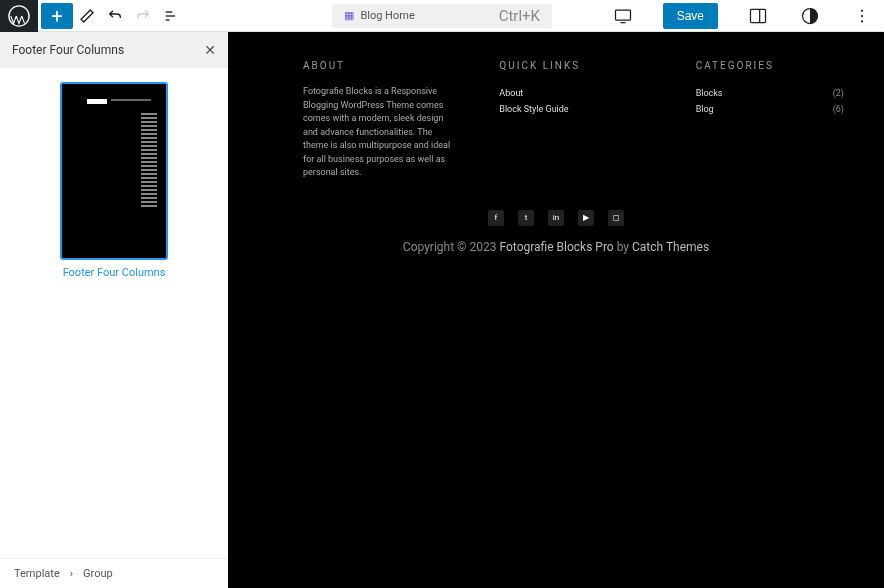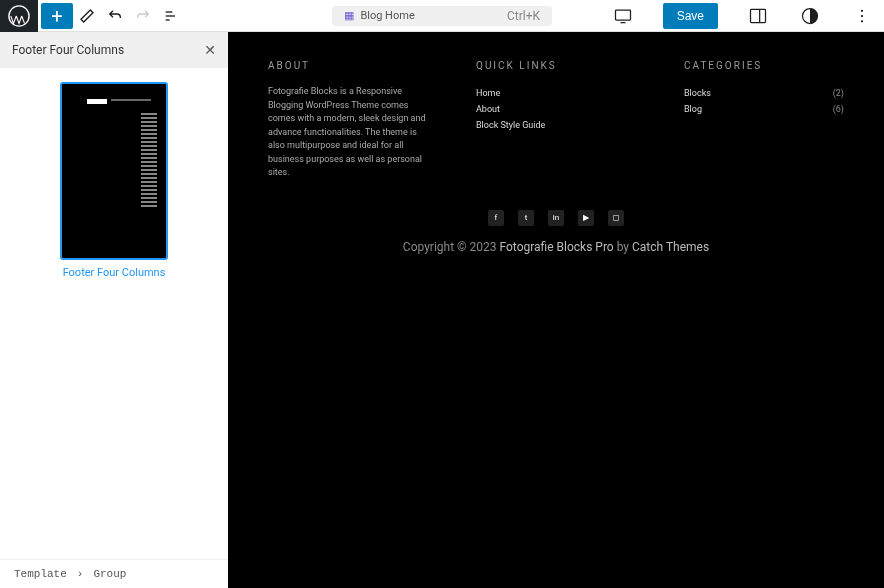--- a/index.html
+++ b/index.html
@@ -7,42 +7,42 @@
     
     .toolbar { height: 32px; display: flex; align-items: center; background: #fff; border-bottom: 1px solid #e0e0e0; position: relative; }
     .wp-logo { width: 38px; height: 32px; background: #1d2327; display: flex; align-items: center; justify-content: center; }
     .wp-logo svg { width: 22px; height: 22px; }
     .btn-add { width: 32px; height: 26px; margin-left: 3px; background: #007cba; border-radius: 2px; display: flex; align-items: center; justify-content: center; color: #fff; font-size: 20px; cursor: pointer; }
     .tool-icon { width: 28px; height: 28px; display: flex; align-items: center; justify-content: center; cursor: pointer; color: #1e1e1e; }
     .tool-icon.disabled { color: #ccc; }
     .editor-label { position: absolute; left: 50%; transform: translateX(-50%); background: #f0f0f0; border-radius: 3px; padding: 3px 12px; display: flex; align-items: center; gap: 6px; font-size: 11px; color: #555; width: 220px; }
     .editor-label .label-left { flex: 1; display: flex; align-items: center; gap: 6px; color: #555; }
     .editor-label .template-icon { color: #6b5ed3; }
-    .editor-label .shortcut { color: #888; font-size: 12px; }
+    .editor-label .shortcut { color: #888; font-size: 15px; }
     .toolbar-right { margin-left: auto; display: flex; align-items: center; gap: 28px; padding-right: 10px; }
     .btn-save { background: #007cba; color: #fff; border: none; padding: 6px 14px; border-radius: 2px; font-size: 12px; cursor: pointer; }
     .icon-btn { width: 24px; height: 24px; display: flex; align-items: center; justify-content: center; cursor: pointer; }
     
     .main-area { display: flex; height: 556px; }
     .sidebar-left { width: 228px; background: #fff; display: flex; flex-direction: column; }
     .sidebar-header { background: #f0f0f0; padding: 10px 12px; display: flex; align-items: center; justify-content: space-between; font-size: 12px; color: #333; }
     .close-x { cursor: pointer; font-size: 14px; color: #555; }
     .sidebar-content { flex: 1; padding: 14px 6px; overflow: auto; }
     .pattern-card { width: 108px; margin: 0 auto; }
     .pattern-thumb { width: 108px; height: 178px; border: 2px solid #2196f3; border-radius: 3px; background: #000; padding: 3px; overflow: hidden; }
     .thumb-inner { width: 100%; height: 100%; position: relative; }
     .thumb-bar { position: absolute; top: 12px; left: 22px; width: 20px; height: 5px; background: #fff; }
     .thumb-text { position: absolute; top: 12px; left: 46px; width: 40px; height: 2px; background: #666; }
     .thumb-list { position: absolute; top: 26px; right: 6px; width: 16px; display: flex; flex-direction: column; gap: 2px; }
     .thumb-list span { height: 2px; background: #888; }
     .pattern-label { text-align: center; font-size: 11px; color: #2196f3; margin-top: 6px; }
-    .breadcrumb { padding: 8px 14px; font-size: 11px; color: #555; border-top: 1px solid #eee; display: flex; align-items: center; gap: 10px; font-family: Liberation Mono, monospace; }
+    .breadcrumb { padding: 8px 14px; font-size: 11px; color: #555; border-top: 1px solid #eee; display: flex; align-items: center; gap: 10px; }
     
     .canvas { flex: 1; background: #000; padding: 28px 40px; color: #fff; font-size: 10px; overflow: auto; }
-    .footer-cols { display: flex; gap: 48px; }
+    .footer-cols { display: flex; gap: 48px; margin-left: 35px; }
     .col { flex: 1; }
     .col h4 { font-size: 10px; letter-spacing: 2px; color: #999; font-weight: normal; margin-bottom: 14px; }
     .col p { font-size: 9px; color: #aaa; line-height: 1.5; }
     .col ul { list-style: none; }
     .col li { font-size: 9px; color: #ddd; padding: 3px 0; display: flex; justify-content: space-between; }
     .col li .count { color: #888; }
     .socials { display: flex; gap: 14px; justify-content: center; margin-top: 30px; }
     .socials span { width: 16px; height: 16px; background: #222; border-radius: 2px; display: flex; align-items: center; justify-content: center; font-size: 8px; }
     .copyright { text-align: center; font-size: 12px; color: #888; margin-top: 14px; }
     .copyright a { color: #bbb; text-decoration: none; }
@@ -172,23 +172,20 @@
   <div class="canvas">
     <div class="footer-cols">
       <div class="col">
         <h4>ABOUT</h4>
         <p>Fotografie Blocks is a Responsive Blogging WordPress Theme comes comes with a modern, sleek design and advance functionalities. The theme is also multipurpose and ideal for all business purposes as well as personal sites.</p>
       </div>
       <div class="col">
         <h4>QUICK LINKS</h4>
         <ul>
           <li>
-              <span>Home</span>
-            </li>
-          <li>
               <span>About</span>
             </li>
           <li>
               <span>Block Style Guide</span>
             </li>
         </ul>
       </div>
       <div class="col">
         <h4>CATEGORIES</h4>
         <ul>

